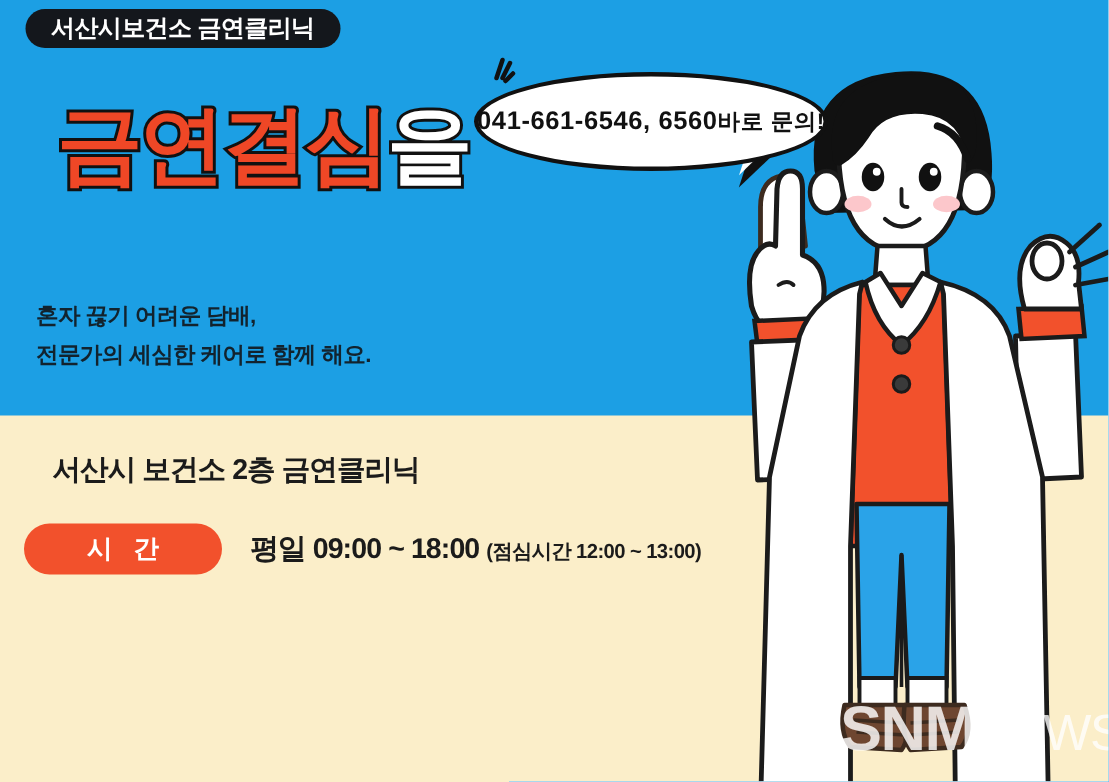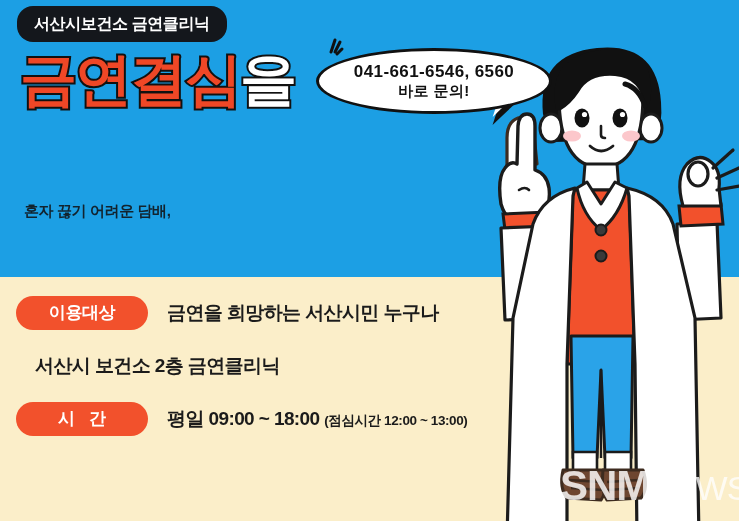--- a/index.html
+++ b/index.html
@@ -27,21 +27,21 @@
   .band-cream {
     position: absolute;
     left: 0; top: 277px;
     width: 739px; height: 244px;
     background: #fbeec9;
   }
   
   .badge {
     position: absolute;
     left: 17px; top: 6px;
-    height: 36px;
+    height: 26px;
     padding: 0 17px;
     border-radius: 16px;
     background: #14171c;
     color: #ffffff;
     font-size: 16px;
     font-weight: bold;
     letter-spacing: -0.4px;
     display: flex;
     align-items: center;
     white-space: nowrap;
@@ -52,21 +52,21 @@
     left: 20px;
     top: 46px;
     width: 360px;
   }
   .hl-line {
     font-size: 57px;
     font-weight: bold;
     line-height: 1.16;
     letter-spacing: -2px;
     white-space: nowrap;
-    margin: 0;
+    margin: 18px;
   }
   .hl-line2 { margin-top: 4px; }
   .hl-red {
     color: #ef4726;
     -webkit-text-stroke: 4px #111111;
     paint-order: stroke fill;
   }
   .hl-white {
     color: #ffffff;
     -webkit-text-stroke: 4px #111111;
@@ -88,21 +88,21 @@
     position: absolute;
     left: 316px;
     top: 48px;
     width: 236px;
     height: 66px;
     border: 3px solid #111111;
     border-radius: 50% / 50%;
     background: #ffffff;
     box-sizing: border-box;
     display: flex;
-    flex-direction: column;
+    flex-direction: row;
     align-items: center;
     justify-content: center;
   }
   .bubble-l1 {
     font-size: 17px;
     font-weight: bold;
     color: #111111;
     letter-spacing: 0.4px;
     white-space: nowrap;
   }
@@ -284,38 +284,35 @@
   </svg>
 
   <div class="badge">서산시보건소 금연클리닉</div>
 
   <div class="headline">
     <div class="hl-line"><span class="hl-red">금연결심</span><span class="hl-white">을</span></div>
   </div>
 
   <div class="subcopy">
     <div>혼자 끊기 어려운 담배,</div>
+    <div>전문가의 세심한 케어로 함께 해요.</div>
   </div>
 
   <svg class="spark" viewBox="0 0 24 22" xmlns="http://www.w3.org/2000/svg">
     <path d="M13 2 L9 14 M18 4 L13 14 M20 11 L15 16" stroke="#111111" stroke-width="3" stroke-linecap="round" fill="none"></path>
   </svg>
   <div class="bubble-tail"></div>
   <div class="bubble-tail-fill"></div>
   <div class="bubble">
     <div class="bubble-l1">041-661-6546, 6560</div>
     <div class="bubble-l2">바로 문의!</div>
   </div>
 
   <div class="rows">
     <div class="row">
-      <div class="pill">이용대상</div>
-      <div class="val">금연을 희망하는 서산시민 누구나</div>
-    </div>
-    <div class="row">
       <div class="val">서산시 보건소 2층 금연클리닉</div>
     </div>
     <div class="row">
       <div class="pill spaced">시간</div>
       <div class="val"><span>평일 09:00 ~ 18:00</span> <span class="note">(점심시간 12:00 ~ 13:00)</span></div>
     </div>
   </div>
 
   <div class="watermark"><span>SNM</span><span class="wm-light">NEWS</span></div>
 

